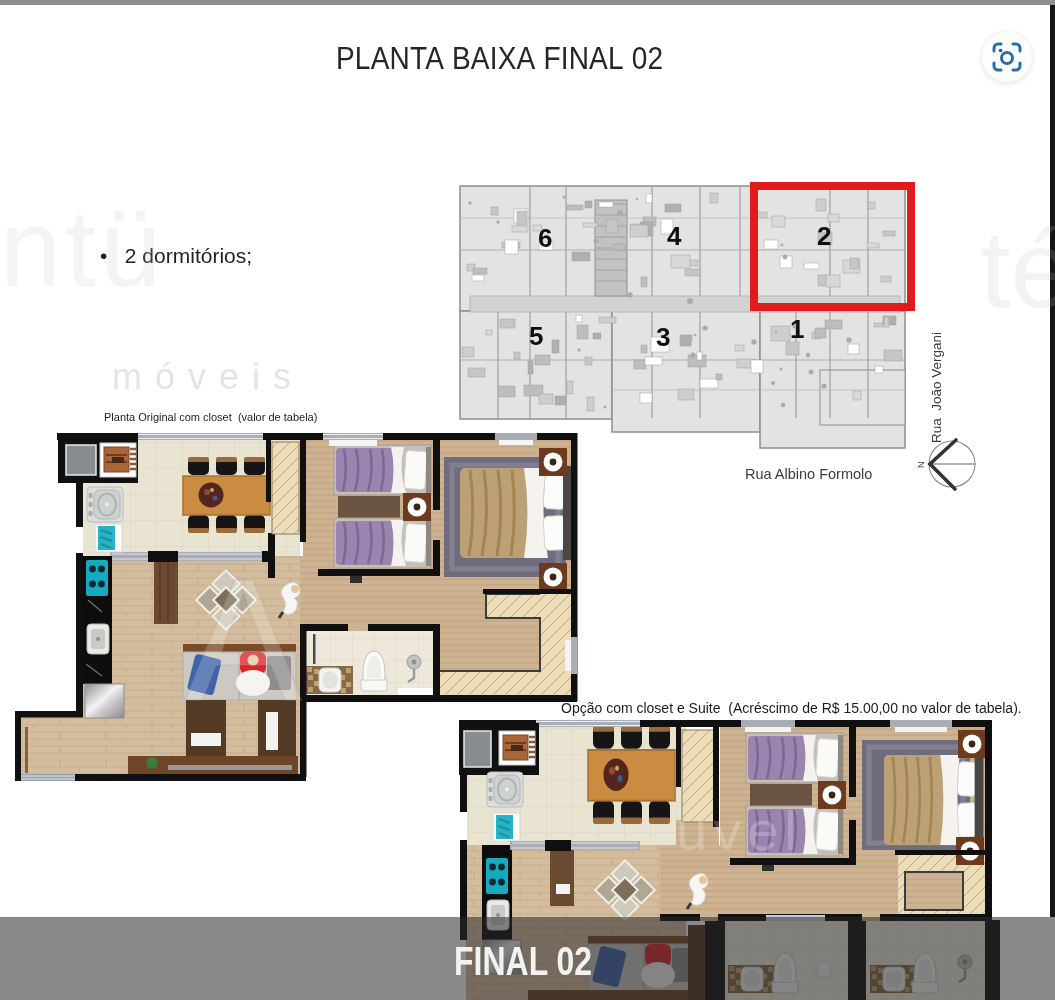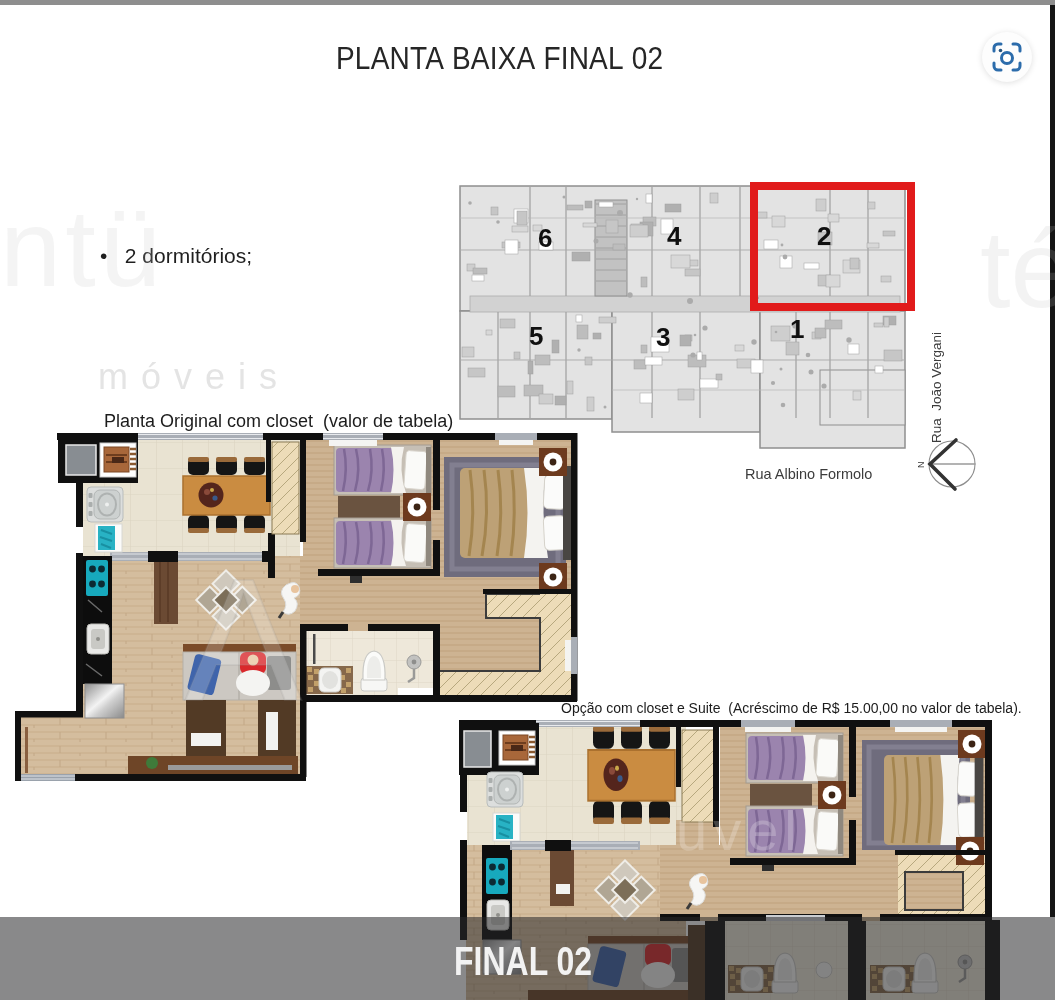--- a/index.html
+++ b/index.html
@@ -25,27 +25,27 @@
     <path d="M10 29 H7 a4 4 0 0 1-4-4 v-3"></path>
   </g>
   <circle cx="16" cy="17" r="5.5" fill="#ffffff" stroke="#2c6cab" stroke-width="3"></circle>
   <circle cx="9.5" cy="9.5" r="1.8" fill="#25537e"></circle>
 </svg>
 
 <div class="abs" style="left:100px;top:214px;font-size:21px;color:#1f1f1f;line-height:28px;margin-top:28px;">
   <div>•&nbsp;&nbsp;&nbsp;2 dormitórios;</div>
 </div>
 
-<div class="abs" style="left:98px;top:356px;font-size:36px;letter-spacing:13px;color:rgba(165,165,165,0.30);">móveis</div>
+<div class="abs" style="left:112px;top:356px;font-size:36px;letter-spacing:13px;color:rgba(165,165,165,0.30);">móveis</div>
 
 <div class="abs" style="left:980px;top:205px;font-size:110px;color:rgba(190,190,190,0.18);">té</div>
 
 <div class="abs" style="left:0px;top:184px;font-size:110px;letter-spacing:4px;color:rgba(195,195,195,0.18);">ntü</div>
 
-<div class="abs" style="left:104px;top:411px;font-size:18px;color:#1c1c1c;">Planta Original com closet&nbsp;&nbsp;(valor de tabela)</div>
+<div class="abs" style="left:104px;top:411px;font-size:11px;color:#1c1c1c;">Planta Original com closet&nbsp;&nbsp;(valor de tabela)</div>
 
 <div class="abs" style="left:561px;top:700px;font-size:14px;color:#1c1c1c;">Opção com closet e Suite&nbsp;&nbsp;(Acréscimo de R$ 15.00,00 no valor de tabela).</div>
 
 <svg id="mini" class="abs" style="left:450px;top:175px;" width="545" height="335" viewBox="450 175 545 335">
 
 <g>
 <rect x="460" y="186" width="445" height="125" fill="#e3e3e3" stroke="#8f8f8f" stroke-width="1.5"></rect>
 <rect x="460" y="311" width="152" height="108" fill="#e3e3e3" stroke="#8f8f8f" stroke-width="1.5"></rect>
 <rect x="612" y="311" width="148" height="121" fill="#e3e3e3" stroke="#8f8f8f" stroke-width="1.5"></rect>
 <rect x="760" y="311" width="145" height="137" fill="#e3e3e3" stroke="#8f8f8f" stroke-width="1.5"></rect>

